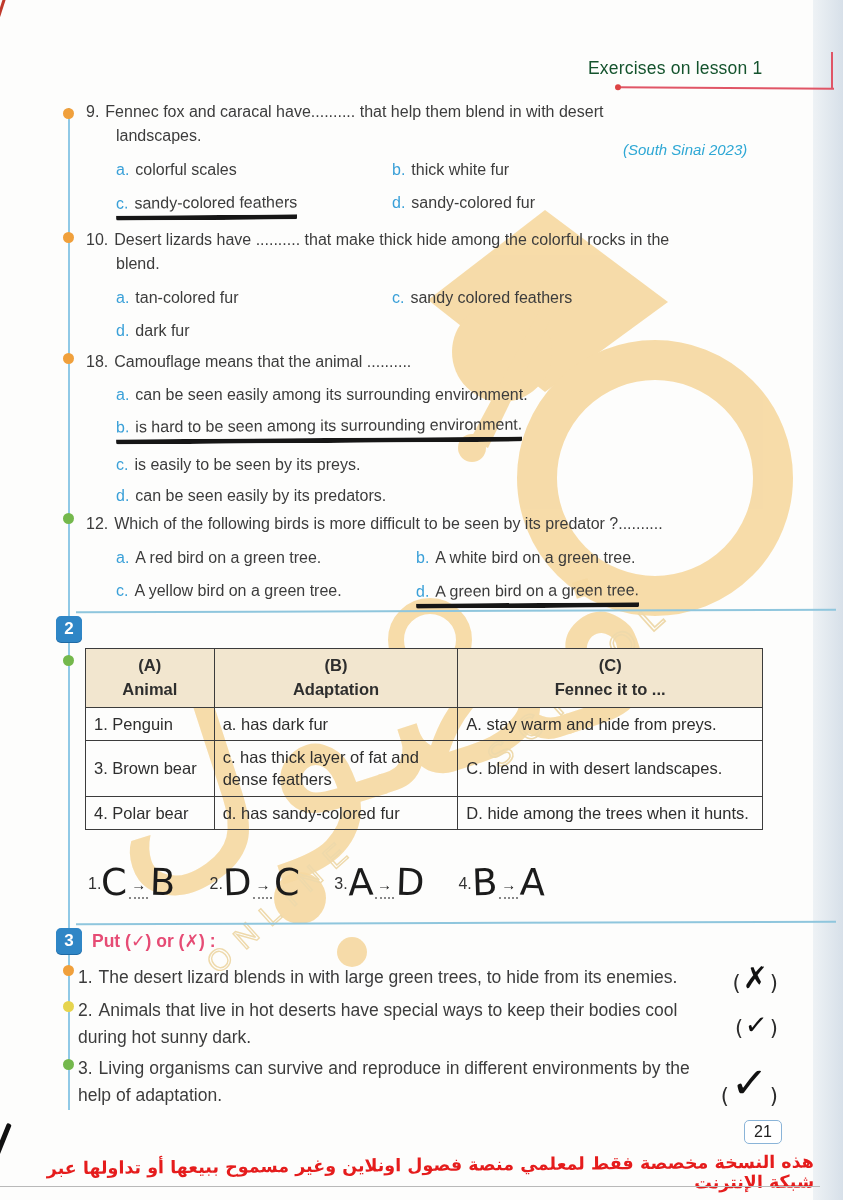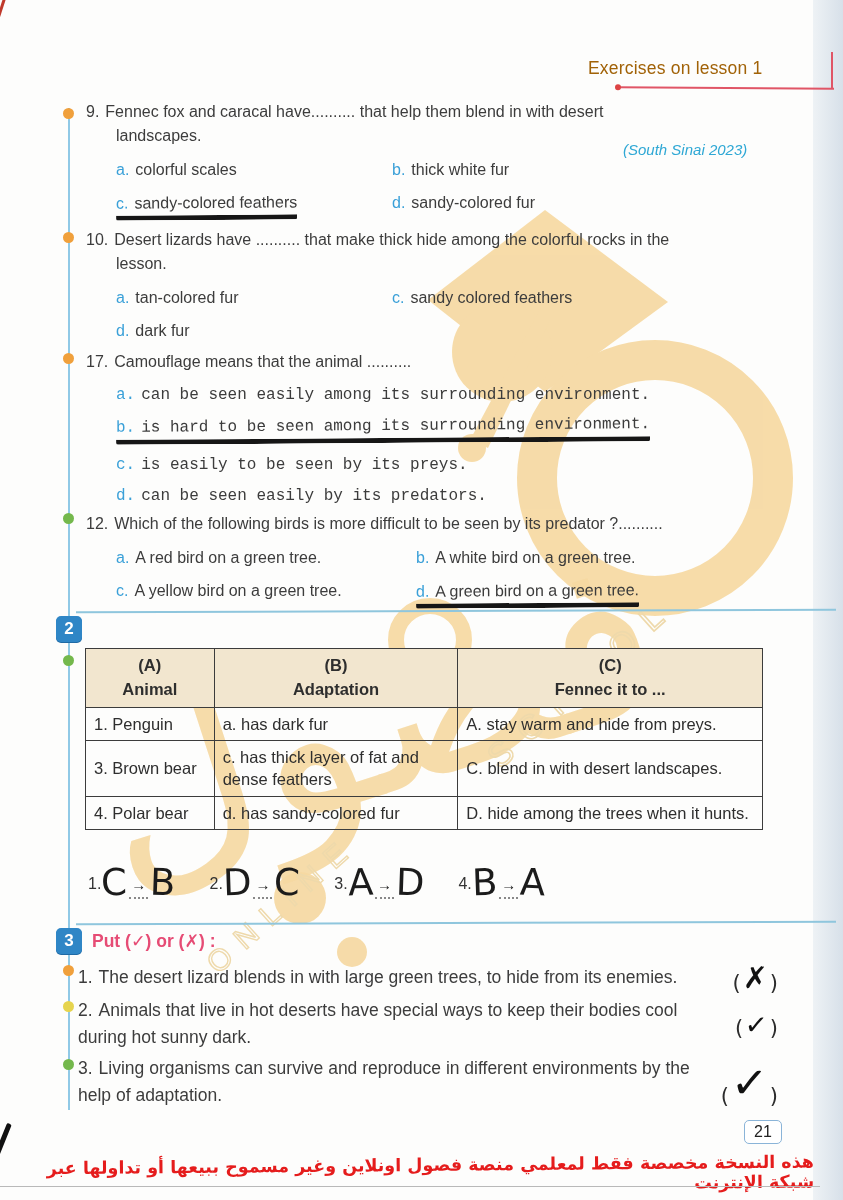--- a/index.html
+++ b/index.html
@@ -16,21 +16,21 @@
   .slash-black { position:absolute; left:-2px; top:1122px; width:5px; height:48px;
     background:#111; transform:rotate(22deg); border-radius:2px; }
 
   
   .wm { position:absolute; inset:0; z-index:0; pointer-events:none; }
 
   .content { position:absolute; inset:0; z-index:1; }
 
   
   .hdr-title { position:absolute; top:58px; left:588px; font-size:17.5px;
-    color:#a16207; letter-spacing:.2px; }
+    color:#14532d; letter-spacing:.2px; }
   .hdr-line { position:absolute; top:87px; left:618px; width:216px; height:2px;
     background:#e05566; transform:rotate(.4deg); }
   .hdr-line::before { content:""; position:absolute; left:-3px; top:-2px;
     width:6px; height:6px; border-radius:50%; background:#d44; }
   .hdr-vtick { position:absolute; top:52px; left:831px; width:2px; height:37px; background:#e05566; }
 
   
   .vline { position:absolute; left:68px; top:108px; width:2px; height:1002px; background:#90c9e6; }
   .dot { position:absolute; left:63px; width:11px; height:11px; border-radius:50%; }
   .dot.orange { background:#f0a03c; } .dot.yellow { background:#e6d44e; }
@@ -38,21 +38,21 @@
 
   
   .q { position:absolute; left:86px; width:712px; color:#3c3c3c; font-size:16px; }
   .q .l1 { line-height:1.5; }
   .q .l2 { line-height:1.5; padding-left:30px; }
   .qnum { margin-right:6px; }
   .src { position:absolute; top:141px; left:623px; color:#2fa8d5; font-style:italic; font-size:15px; }
   .opts2 { display:grid; grid-template-columns:276px auto; padding-left:30px;
     margin-top:13px; row-gap:15px; }
   .opts1 { padding-left:30px; margin-top:12px; }
-  .opts1 .opt { margin-bottom:13px;font-family:Liberation Mono, monospace; }
+  .opts1 .opt { margin-bottom:13px; }
   .opt { white-space:nowrap; }
   .olet { color:#3aa0d8; margin-right:6px; }
   .u-hand { display:inline-block; border-bottom:5px solid #161616; padding-bottom:3px;
     transform:rotate(-.4deg); border-radius:2px; }
 
   
   .sep { position:absolute; left:76px; width:760px; height:2px; background:#8fc6dd; transform:rotate(-.2deg); }
   .sec-hdr { position:absolute; left:56px; display:flex; align-items:flex-start; }
   .sec-num { width:26px; height:26px; background:#2f86c6; color:#fff; border-radius:5px;
     font-size:17px; font-weight:bold; display:flex; align-items:center; justify-content:center;
@@ -144,30 +144,30 @@
         <span class="opt"><span class="olet">a.</span><span>colorful scales</span></span>
         <span class="opt"><span class="olet">b.</span><span>thick white fur</span></span>
         <span class="opt"><span class="u-hand"><span class="olet">c.</span><span>sandy-colored feathers</span></span></span>
         <span class="opt"><span class="olet">d.</span><span>sandy-colored fur</span></span>
       </div>
     </div>
     <div class="src">(South Sinai 2023)</div>
 
     <div class="q" style="top:228px">
       <div class="l1"><span class="qnum">10.</span><span>Desert lizards have .......... that make thick hide among the colorful rocks in the</span></div>
-      <div class="l2">lesson.</div>
+      <div class="l2">blend.</div>
       <div class="opts2">
         <span class="opt"><span class="olet">a.</span><span>tan-colored fur</span></span>
         <span class="opt"><span class="olet">c.</span><span>sandy colored feathers</span></span>
         <span class="opt"><span class="olet">d.</span><span>dark fur</span></span>
       </div>
     </div>
 
     <div class="q" style="top:350px">
-      <div class="l1"><span class="qnum">17.</span><span>Camouflage means that the animal ..........</span></div>
+      <div class="l1"><span class="qnum">18.</span><span>Camouflage means that the animal ..........</span></div>
       <div class="opts1">
         <div class="opt"><span class="olet">a.</span><span>can be seen easily among its surrounding environment.</span></div>
         <div class="opt"><span class="u-hand"><span class="olet">b.</span><span>is hard to be seen among its surrounding environment.</span></span></div>
         <div class="opt"><span class="olet">c.</span><span>is easily to be seen by its preys.</span></div>
         <div class="opt"><span class="olet">d.</span><span>can be seen easily by its predators.</span></div>
       </div>
     </div>
 
     <div class="q" style="top:512px">
       <div class="l1"><span class="qnum">12.</span><span>Which of the following birds is more difficult to be seen by its predator ?..........</span></div>

